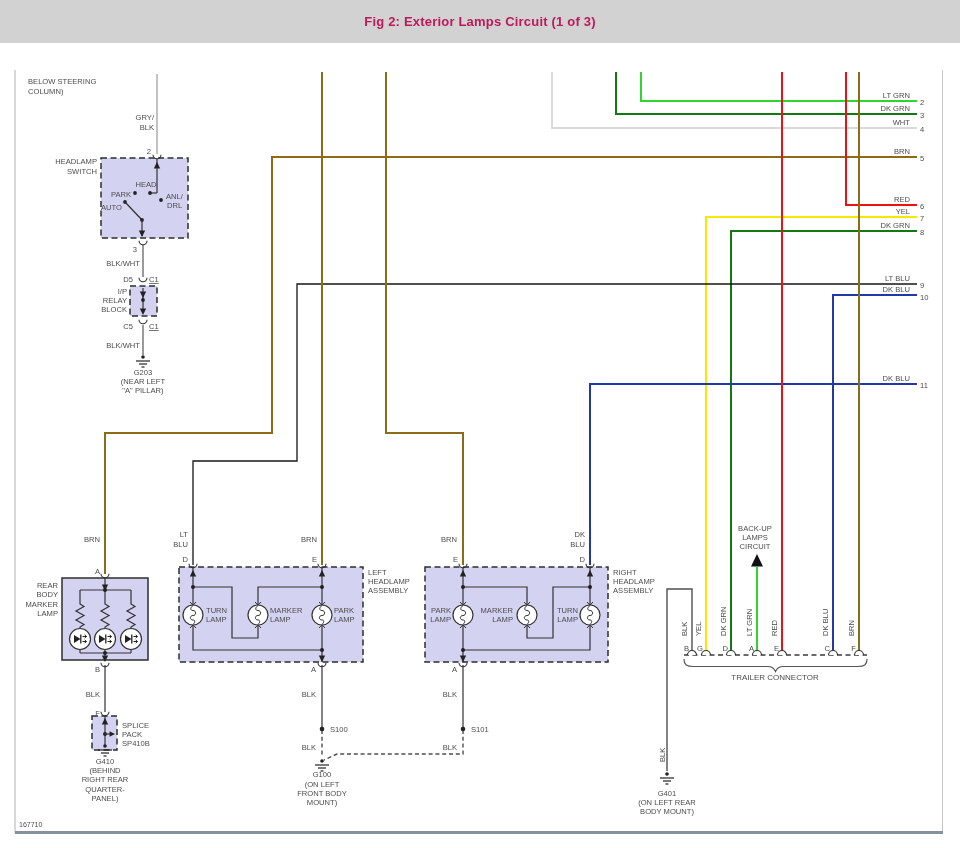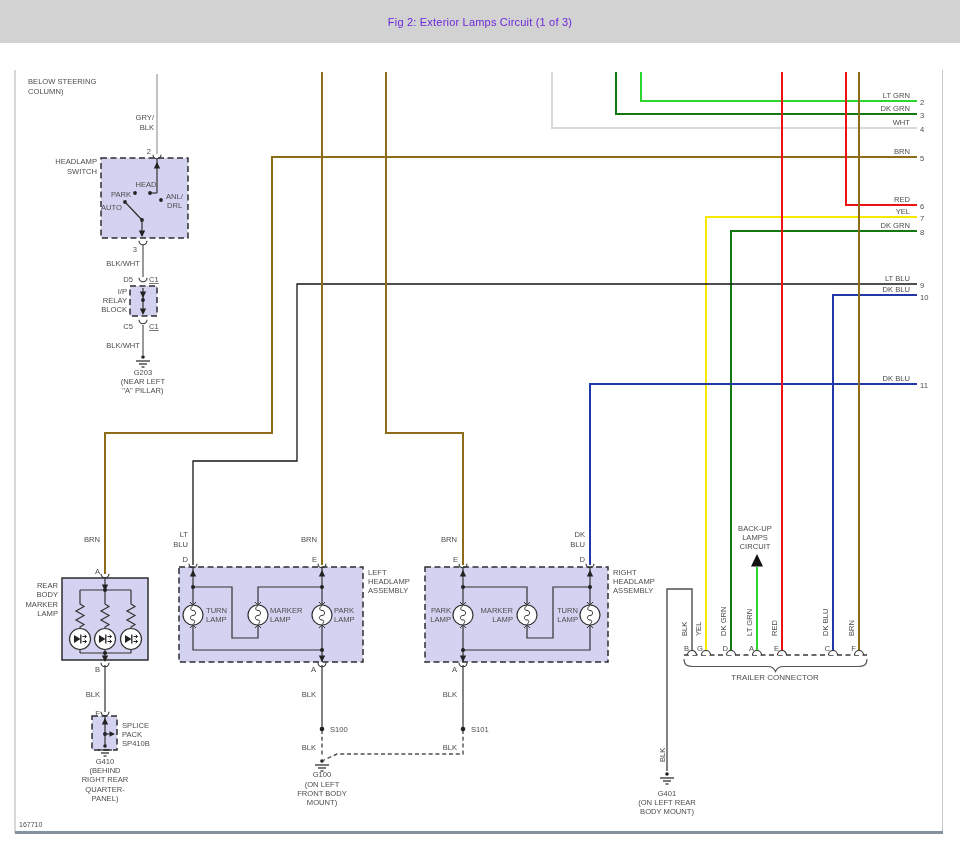--- a/index.html
+++ b/index.html
@@ -1,19 +1,19 @@
 <!DOCTYPE html>
 <html><head>
 <meta charset="utf-8">
 <style>
   html,body{margin:0;padding:0;background:#fff;width:960px;height:848px;overflow:hidden;}
   body{font-family:"Liberation Sans", sans-serif;position:relative;}
   .titlebar{position:absolute;left:0;top:0;width:960px;height:43px;background:#d2d2d2;
     display:flex;align-items:center;justify-content:center;}
-  .titlebar span{font-size:11px;color:#6d28d9;letter-spacing:.2px;}
+  .titlebar span{font-size:13px;color:#be185d;letter-spacing:.2px;font-weight:bold;}
   svg{position:absolute;left:0;top:0;}
   svg text{font-size:7.6px;fill:#4c4c4c;}
   .t8{font-size:8px;}
   .t7{font-size:7px;}
   .mid{text-anchor:middle;}
   .end{text-anchor:end;}
   .ul{text-decoration:underline;}
   .wire{fill:none;stroke-width:2;}
   .wthin{fill:none;stroke-width:1.3;}
   .gwire{fill:none;stroke-width:1.4;}

